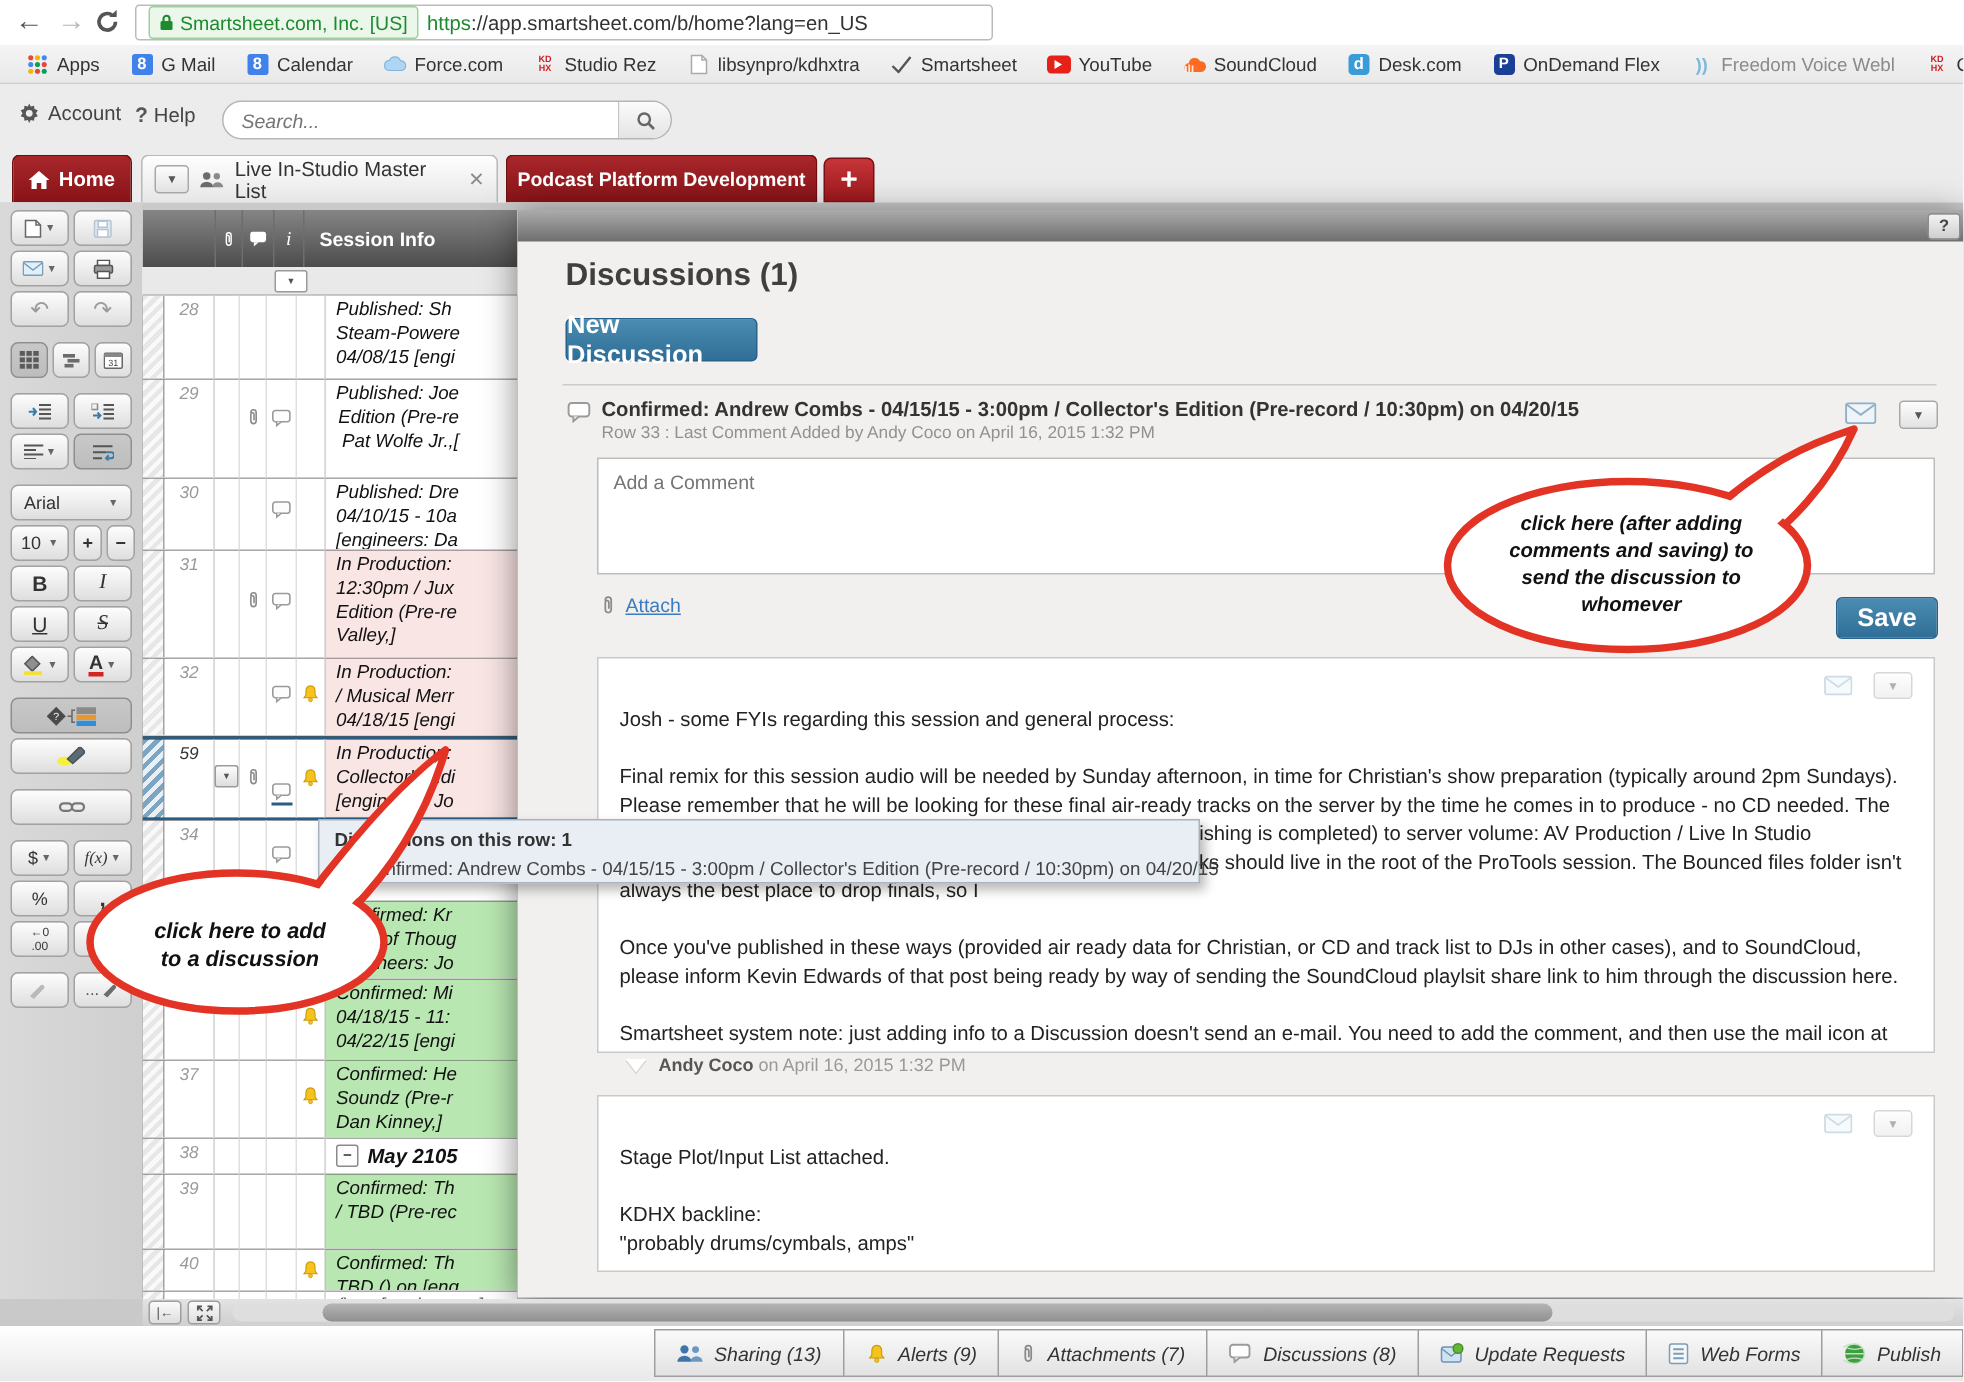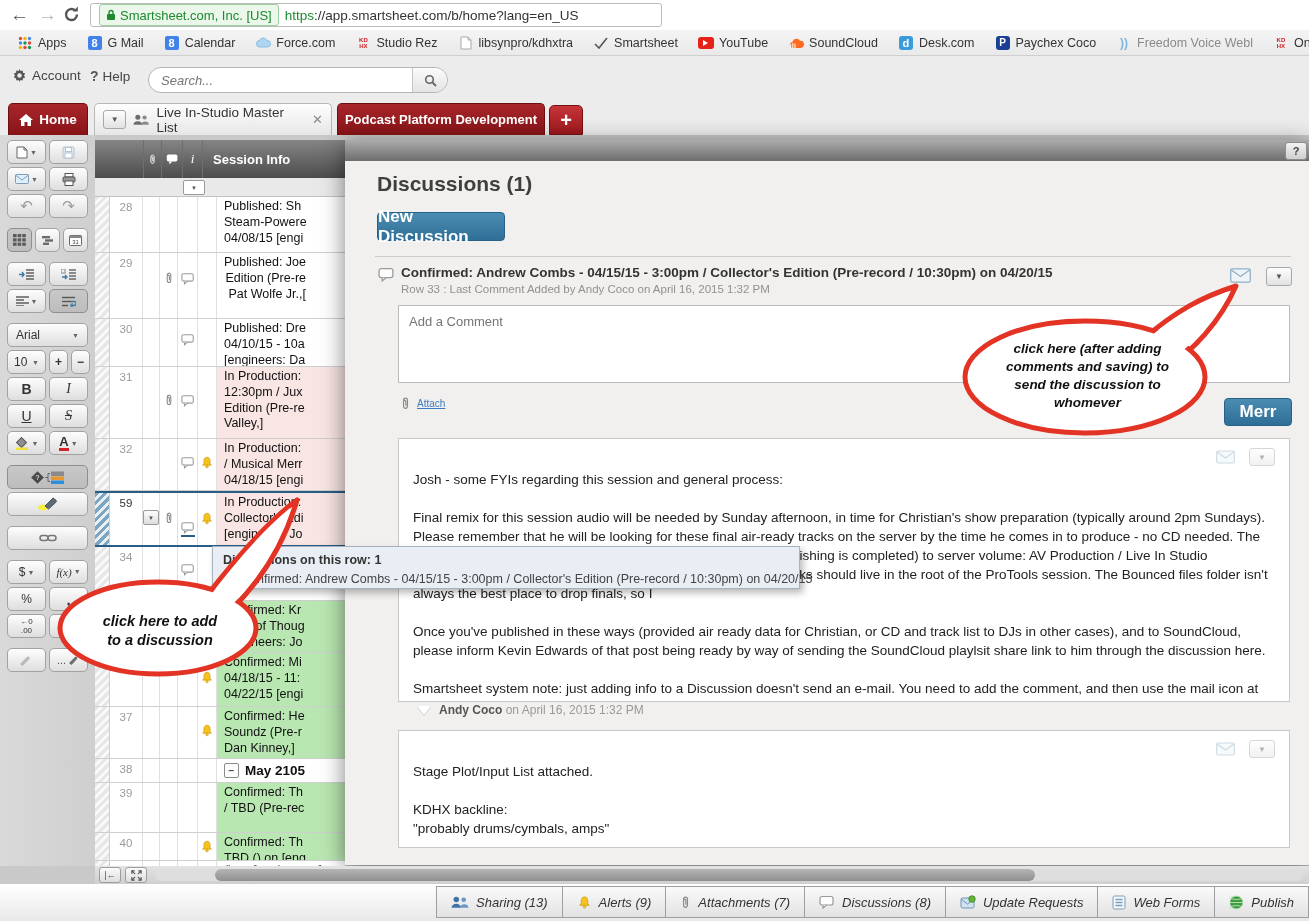--- a/index.html
+++ b/index.html
@@ -68,21 +68,21 @@
   .tsp{height:7px;}
   .caret{font-size:7px;color:#666;}
   .serifI{font-family:"Liberation Serif",serif;font-style:italic;}
   .dec{font-size:8px;line-height:9px;white-space:pre;text-align:center;color:#333;}
 
   
   .grid{left:95px;top:140px;width:250px;height:732px;background:#fff;overflow:hidden;z-index:5;}
   .ghead{display:flex;height:38px;background:linear-gradient(#858585,#4c4c4c);color:#fff;}
   .ghead .hc{border-right:1px solid #6e6e6e;display:flex;align-items:center;justify-content:center;box-sizing:border-box;}
   .gfilter{display:flex;height:18px;background:#e9e9e9;border-bottom:1px solid #c2c2c2;position:relative;}
-  .gr{display:flex;border-bottom:1px solid #cfcfcf;background:#000000;box-sizing:border-box;}
+  .gr{display:flex;border-bottom:1px solid #cfcfcf;background:#000000;box-sizing:border-box;font-style:italic;}
   .cc{border-right:1px solid #e0e0e0;display:flex;align-items:flex-start;justify-content:center;
     padding-top:4px;box-sizing:border-box;background:#fff;}
   .c-hatch{width:15px;background:repeating-linear-gradient(135deg,#e7e7e7 0 3px,#f9f9f9 3px 6px);
     border-right:1px solid #d0d0d0;}
   .c-num{width:33px;justify-content:center;align-items:flex-start;color:#9a9a9a;font-size:11.5px;}
   .c-drop{width:17px;}
   .c-clip{width:18px;}
   .c-cmt{width:20px;}
   .c-bell{width:19px;}
   .c-info{flex:1;padding:2px 4px 0 7px;font-size:12.5px;line-height:15.8px;color:#111;
@@ -115,21 +115,21 @@
     display:flex;align-items:center;justify-content:center;}
   .ptitle{position:absolute;left:32px;top:32px;font-size:21px;font-weight:bold;color:#3f3f3f;}
   .bluebtn{background:linear-gradient(#4b8cb2,#2f6f97);border:1px solid #27618a;border-radius:4px;color:#fff;
     font-weight:bold;font-size:17px;display:flex;align-items:center;justify-content:center;box-sizing:border-box;}
   .pdivider{position:absolute;left:30px;top:116px;width:916px;border-top:1px solid #cbcbcb;}
   .threadtitle{font-size:13.5px;font-weight:bold;color:#333;white-space:nowrap;}
   .threadmeta{font-size:11.5px;color:#919191;margin-top:3px;}
   .commentarea{position:absolute;left:53px;top:165px;width:892px;height:78px;border:1px solid #bcbcbc;
     background:#fff;box-sizing:border-box;font-family:"Liberation Sans",sans-serif;font-size:13px;color:#999;
     padding:8px 10px;resize:none;outline:none;}
-  .attachlink{color:#3b7bbf;font-size:10px;text-decoration:underline;}
+  .attachlink{color:#3b7bbf;font-size:13px;text-decoration:underline;}
   .cbox{position:absolute;left:53px;width:892px;border:1px solid #c9c9c9;background:#fff;box-sizing:border-box;
     padding:12px 14px;font-size:13.5px;line-height:19px;color:#222;white-space:pre-line;overflow:hidden;}
   .cicos{position:absolute;top:9px;right:14px;display:flex;gap:14px;align-items:center;}
   .faded{opacity:.45;}
   .attrib{font-size:12px;color:#999;}
   .attrib b{color:#555;}
   .attrtail{width:0;height:0;border-left:7px solid transparent;border-right:7px solid transparent;
     border-top:9px solid #fff;filter:drop-shadow(0 1px 0 #c9c9c9);}
 
   
@@ -251,21 +251,21 @@
     <span class="bm">
       <span class="bmicon">
           <span style="width:14px;height:14px;background:#3a9bd9;border-radius:3px;color:#fff;font-size:11px;font-weight:bold;display:flex;align-items:center;justify-content:center;">d</span>
         </span>
       <span>Desk.com</span>
     </span>
     <span class="bm">
       <span class="bmicon">
           <span style="width:14px;height:14px;background:#1b3f94;border-radius:3px;color:#fff;font-size:10px;font-weight:bold;display:flex;align-items:center;justify-content:center;">P</span>
         </span>
-      <span>Paychex Coco</span>
+      <span>OnDemand Flex</span>
     </span>
     <span class="bm" style="color:#8a8a8a;">
       <span class="bmicon">
           <span style="color:#7fb6dd;font-weight:bold;font-size:12px;">))</span>
         </span>
       <span>Freedom Voice Webl</span>
     </span>
     <span class="bm">
       <span class="bmicon">
           <span class="kdhx">KD<br>HX</span>
@@ -859,21 +859,21 @@
     <div class="abs minidrop" style="left:921px;top:127px;width:24px;height:17px;">▼</div>
 
     <textarea class="commentarea" placeholder="Add a Comment" style=""></textarea>
     <div class="abs flexc" style="left:55px;top:256px;gap:6px;">
       <svg width="11" height="15" viewBox="0 0 14 16">
           <path d="M4.5 4 C4.5 2.2 5.6 1.2 7 1.2 C8.4 1.2 9.5 2.2 9.5 4 L9.5 11 C9.5 12.8 8.5 14.2 7 14.2 C5.5 14.2 4.5 12.8 4.5 11 L4.5 5.5 C4.5 4.6 5.1 4 6 4 C6.9 4 7.5 4.6 7.5 5.5 L7.5 11" fill="none" stroke="#8a8a8a" stroke-width="1.5"></path>
         </svg>
       <span class="attachlink">Attach</span>
     </div>
     <div class="abs bluebtn" style="left:879px;top:258px;width:68px;height:28px;">
-      <span>Merr</span>
+      <span>Save</span>
     </div>
 
     <div class="cbox" style="top:298px;height:264px;">
       <span>Josh - some FYIs regarding this session and general process:
 
 Final remix for this session audio will be needed by Sunday afternoon, in time for Christian's show preparation (typically around 2pm Sundays). Please remember that he will be looking for these final air-ready tracks on the server by the time he comes in to produce - no CD needed. The final session should be moved (after remix and SoundCloud publishing is completed) to server volume: AV Production / Live In Studio Performance AV / 2015 Live Perf Authoring and ADAT's, and tracks should live in the root of the ProTools session. The Bounced files folder isn't always the best place to drop finals, so I
 
 Once you've published in these ways (provided air ready data for Christian, or CD and track list to DJs in other cases), and to SoundCloud, please inform Kevin Edwards of that post being ready by way of sending the SoundCloud playlsit share link to him through the discussion here.
 
 Smartsheet system note: just adding info to a Discussion doesn't send an e-mail. You need to add the comment, and then use the mail icon at above right to send a notification of the update to desired recipients.

